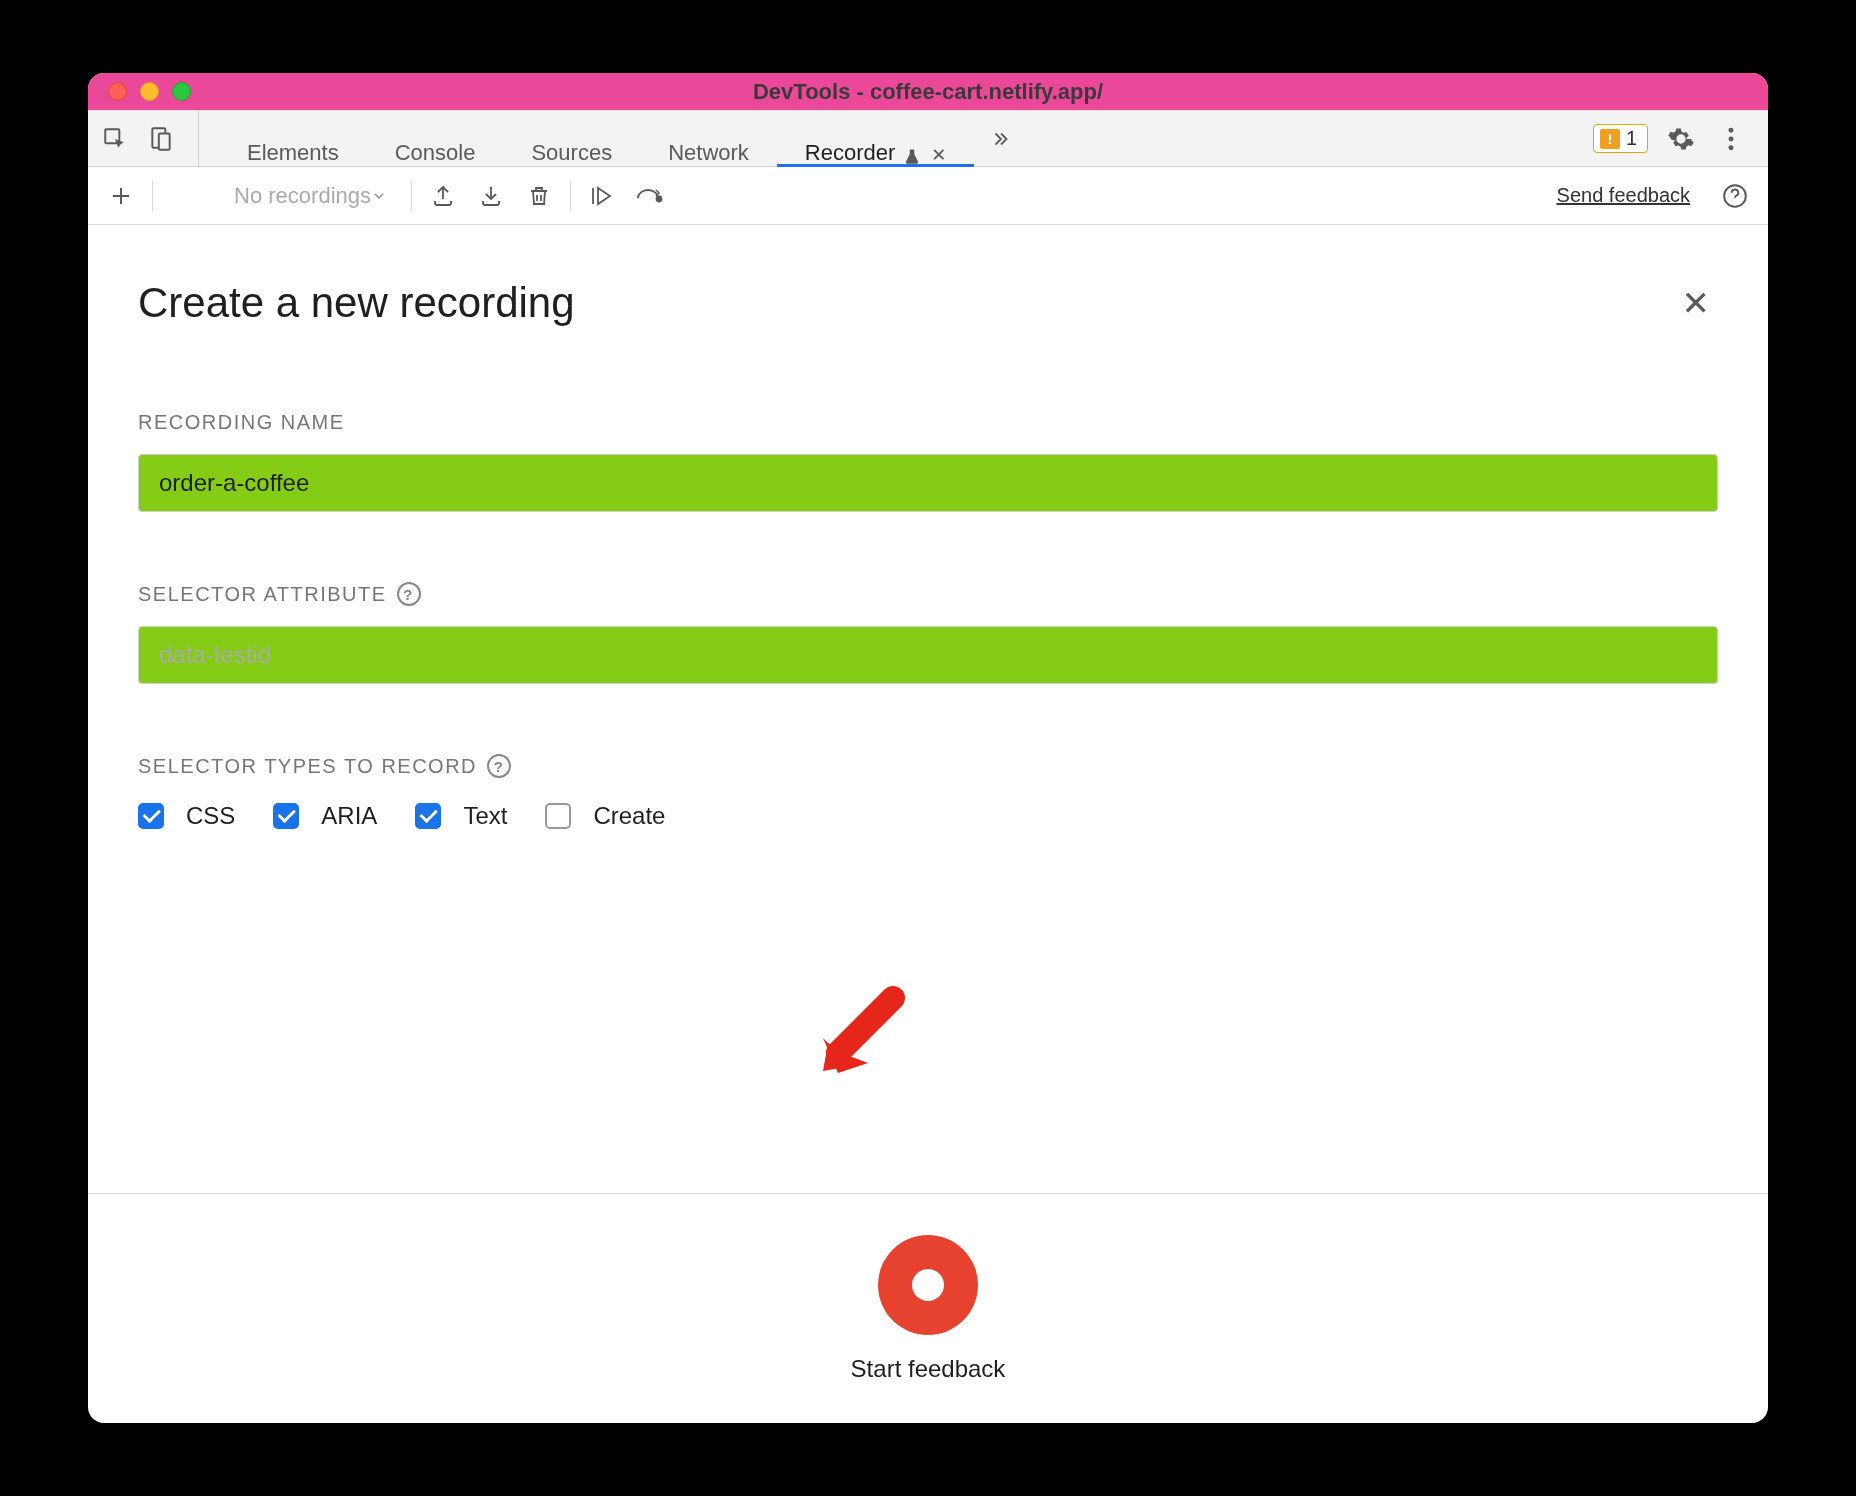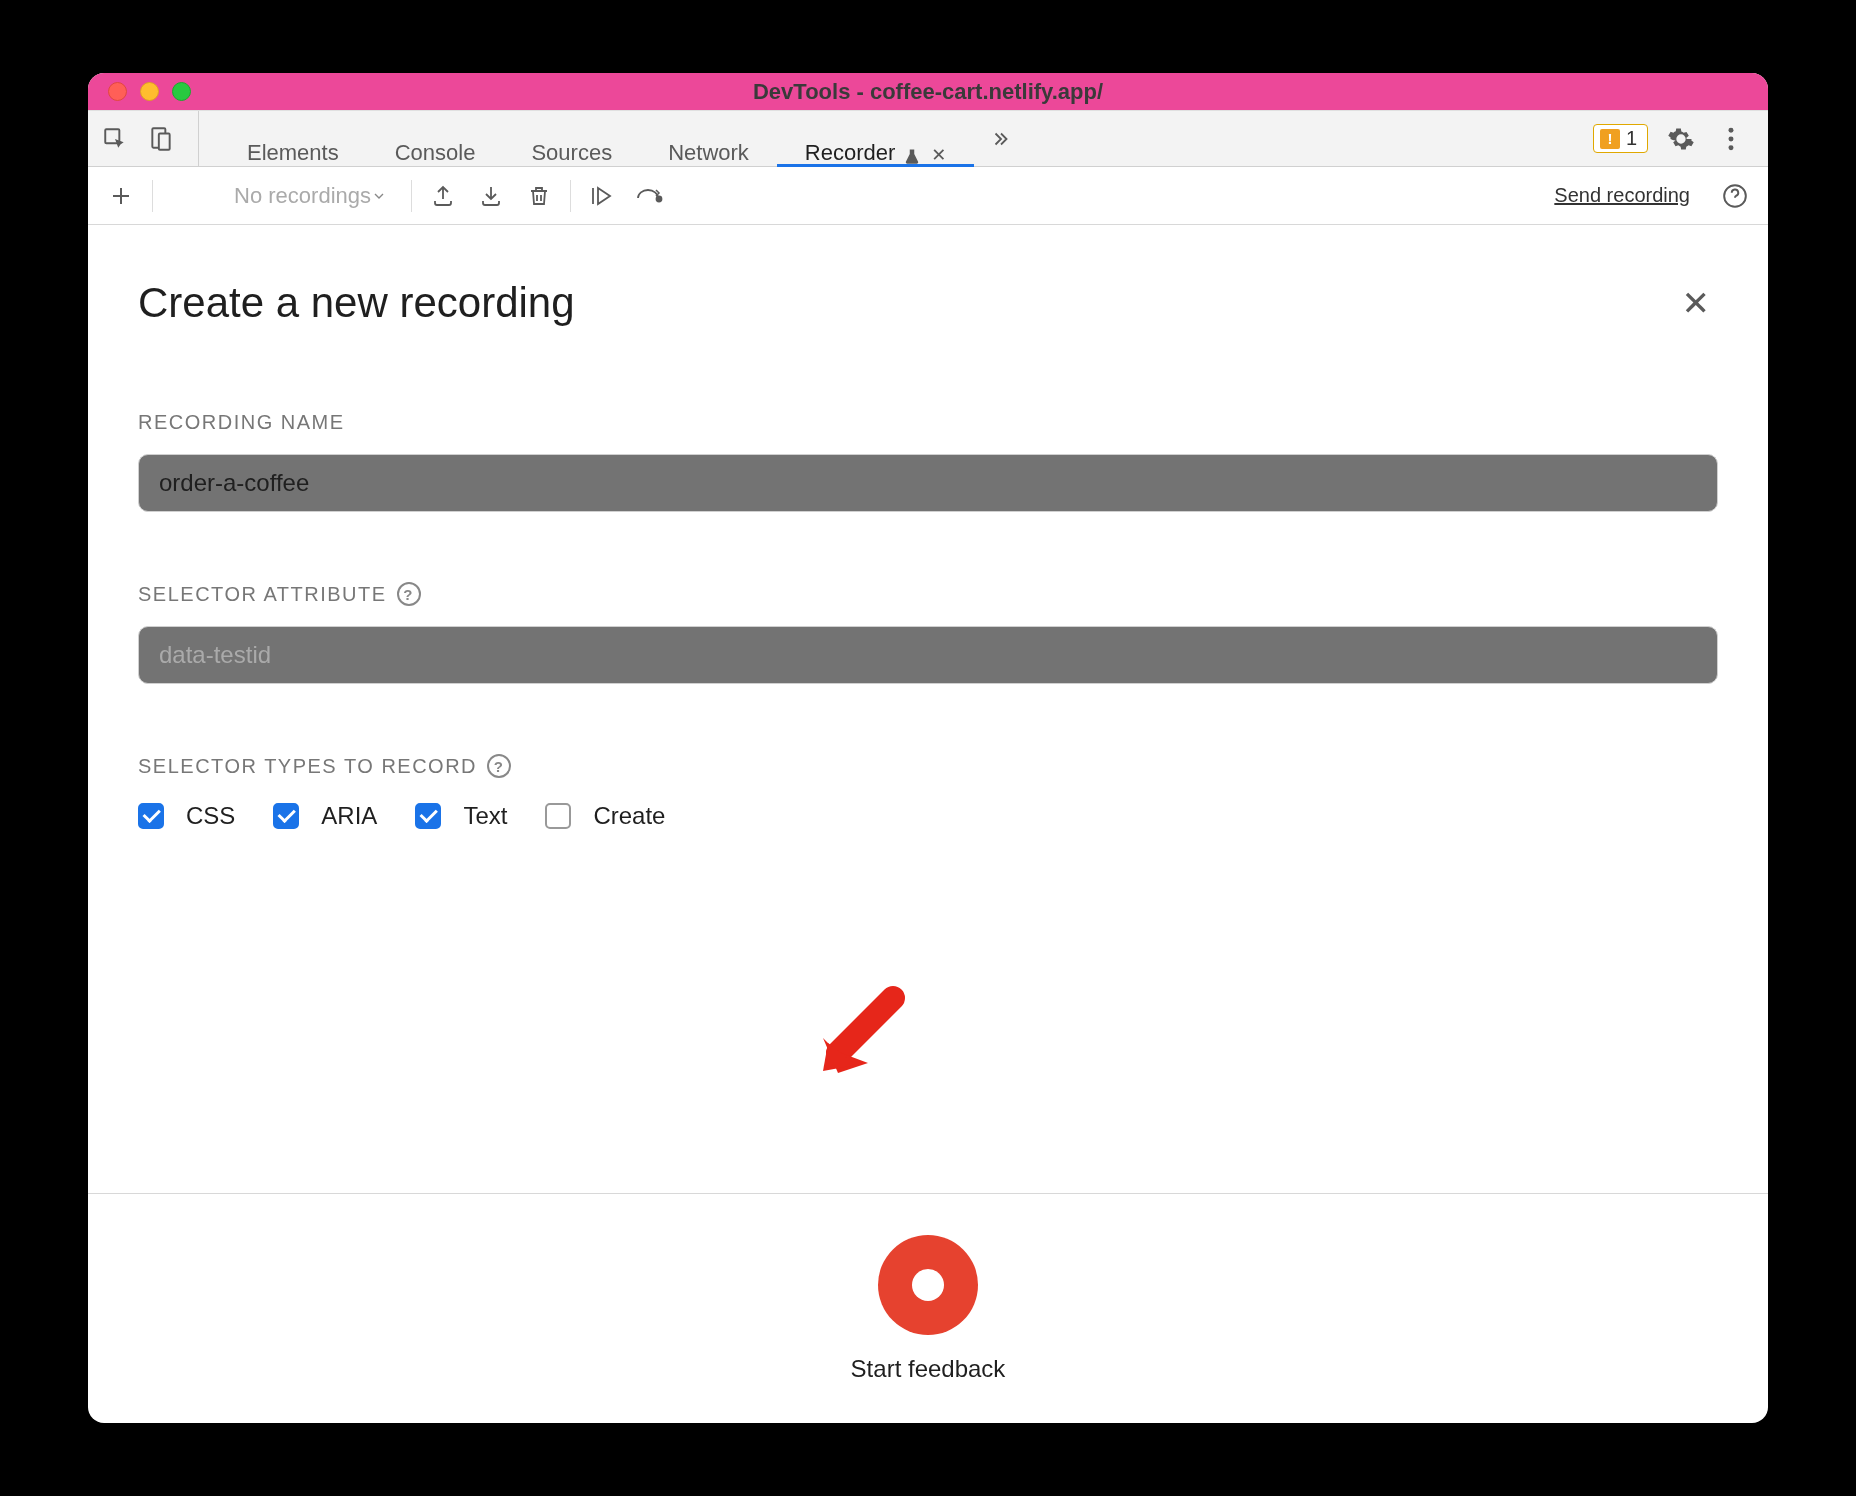--- a/index.html
+++ b/index.html
@@ -120,26 +120,26 @@
     font-weight: 500;
     margin-bottom: 20px;
     display: flex;
     align-items: center;
     gap: 10px;
   }
   .text-input {
     width: 100%;
     height: 58px;
     border: 1px solid #d0d0d0;
-    border-radius: 10px;
+    border-radius: 4px;
     padding: 0 20px;
     font-size: 24px;
     color: #1f1f1f;
     margin-bottom: 70px;
-    background: #737373;
+    background: #84cc16;
   }
   .text-input::placeholder { color: #aaa; }
   .help-icon {
     width: 24px; height: 24px; border: 2px solid #888;
     border-radius: 50%; display: inline-flex;
     align-items: center; justify-content: center;
     font-size: 15px; color: #888; font-weight: 600;
   }
   .checkbox-row { display: flex; gap: 38px; margin-top: 24px; }
   .cb-item { display: flex; align-items: center; gap: 22px; font-size: 24px; color: #1f1f1f; cursor: pointer; }
@@ -296,21 +296,21 @@
         </svg>
     </div>
     <div class="icon-btn">
       <svg width="28" height="20" viewBox="0 0 28 20" fill="none" stroke="#5a5a5a" stroke-width="1.8">
           <path d="M2 12a10 8 0 0 1 20 0"></path>
           <circle cx="23" cy="13" r="2.5" fill="#5a5a5a"></circle>
           <path d="M20 4l3 3-3 3" stroke-width="1.5"></path>
         </svg>
     </div>
     <div class="toolbar-spacer"></div>
-    <a class="feedback-link">Send recording</a>
+    <a class="feedback-link">Send feedback</a>
     <div class="icon-btn">
       <svg width="26" height="26" viewBox="0 0 24 24" fill="none" stroke="#5a5a5a" stroke-width="1.8">
           <circle cx="12" cy="12" r="10"></circle>
           <path d="M9 9a3 3 0 1 1 4 2.8c-.8.4-1 1-1 1.7M12 17.5v.01"></path>
         </svg>
     </div>
   </div>
 
   <div class="content">
     <div class="header-row">

